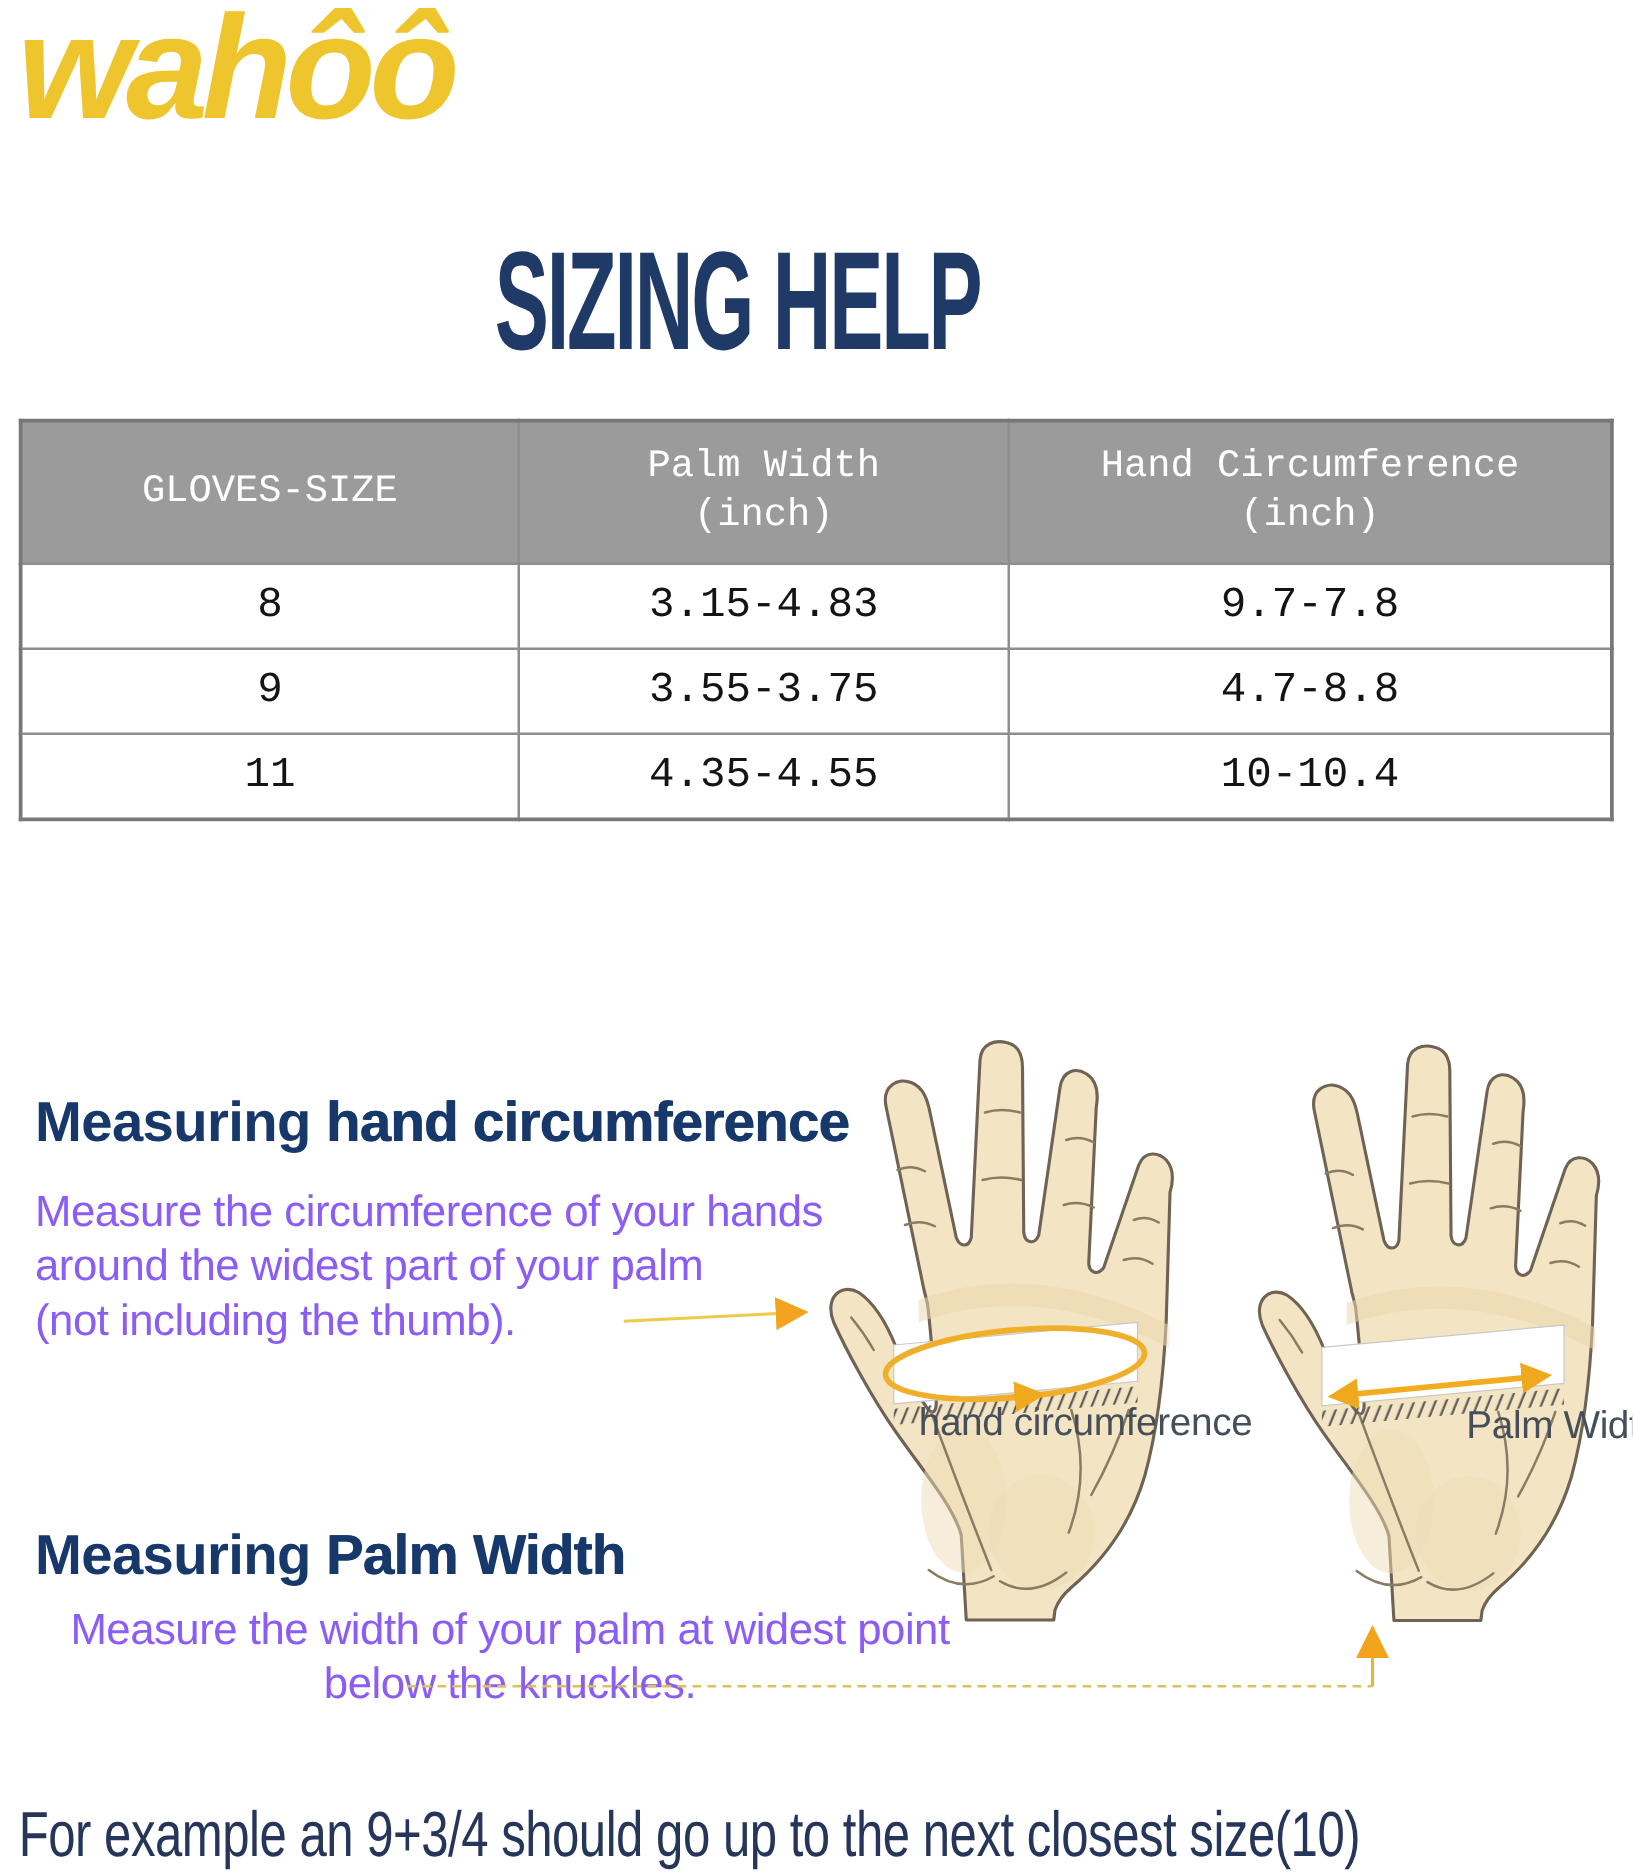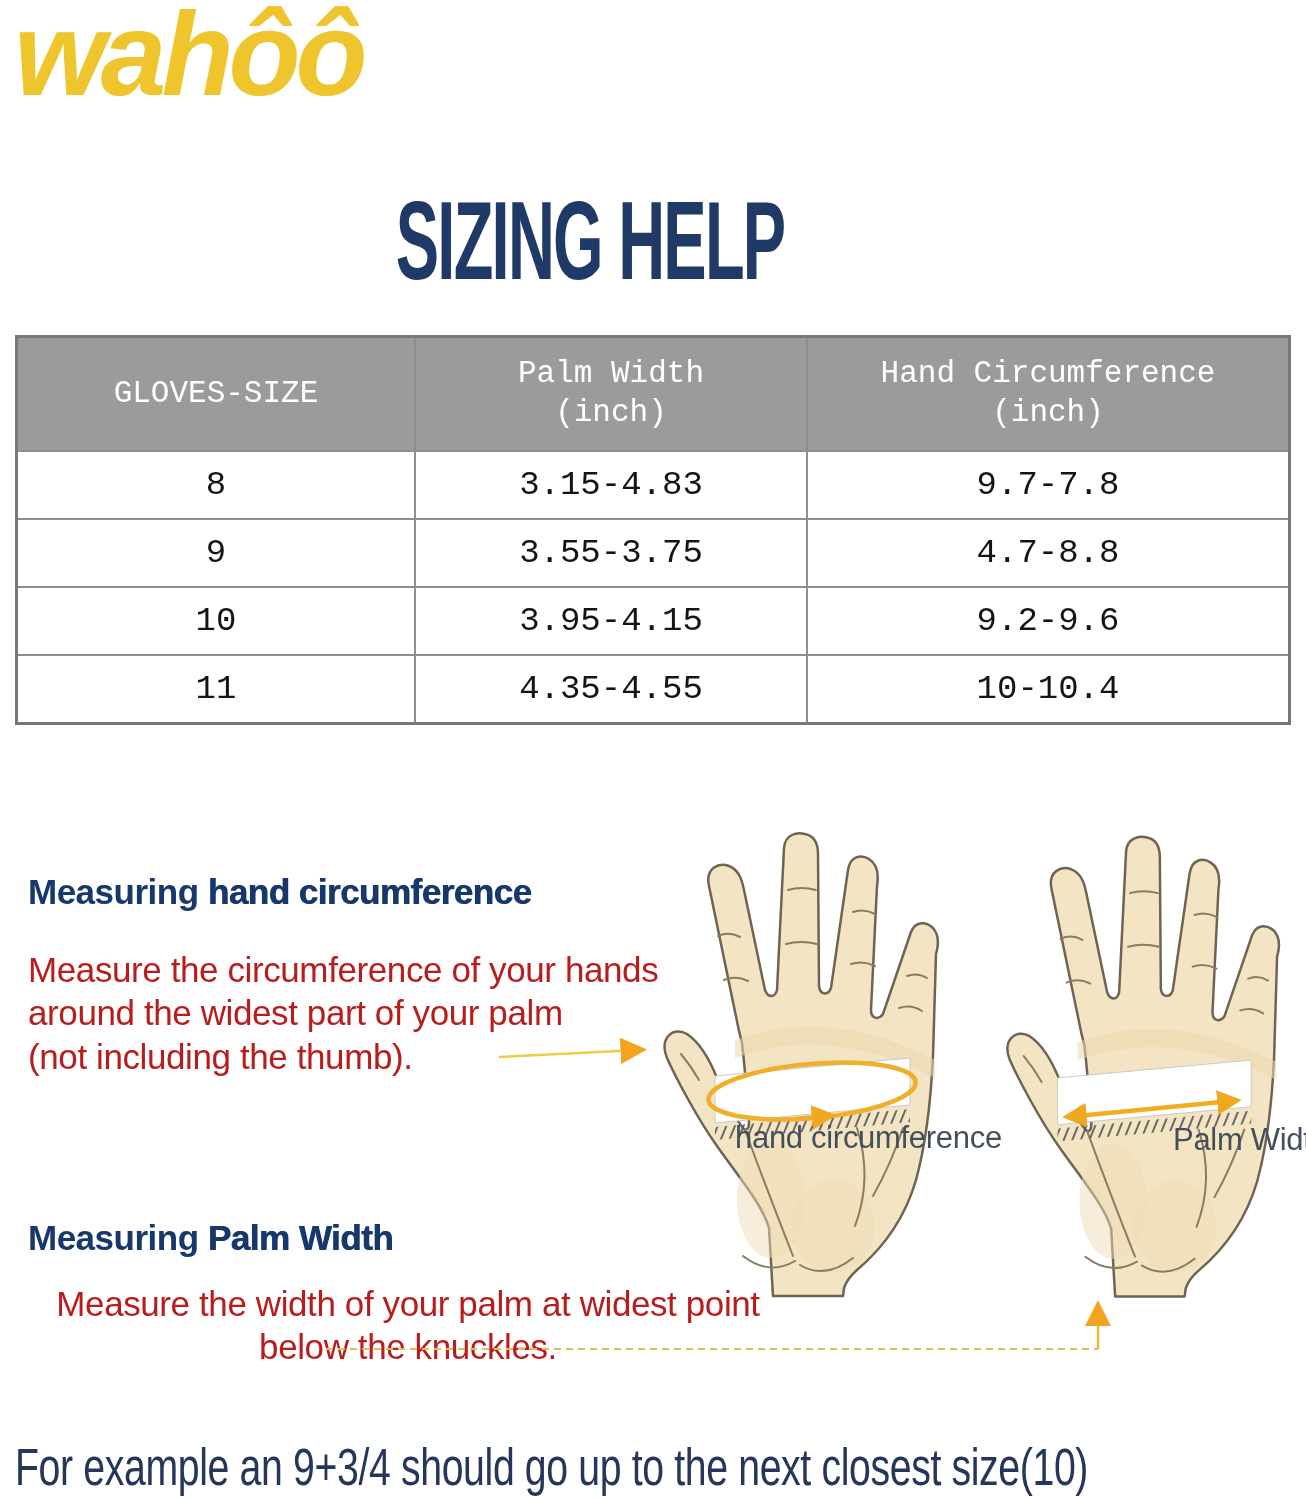--- a/index.html
+++ b/index.html
@@ -16,24 +16,24 @@
                letter-spacing:-3px;transform:scaleX(.58);transform-origin:center;white-space:nowrap;}
 
   
   table.size-table{position:absolute;left:15px;top:335px;width:1276px;border-collapse:collapse;
                    table-layout:fixed;border:3px solid #787878;font-family:Liberation Mono, monospace;}
   .size-table th{height:110px;background:#9B9B9B;color:#fff;font-weight:400;font-size:31px;
                  line-height:1.25;white-space:pre-line;border:2px solid #8E8E8E;text-align:center;}
   .size-table td{height:64px;text-align:center;font-size:34px;color:#141414;border:2px solid #8E8E8E;}
 
   
-  .sec-heading{position:absolute;left:28px;font-size:35px;color:#16386B;letter-spacing:-.5px;white-space:nowrap;}
+  .sec-heading{position:absolute;left:28px;font-size:45px;color:#16386B;letter-spacing:-.5px;white-space:nowrap;}
   .sec-heading .pre{font-weight:700;}
   .sec-heading .strong{font-weight:700;text-shadow:.7px 0 0 currentColor;}
-  .sec-body{position:absolute;left:28px;font-size:35px;line-height:1.24;color:#b91c1c;
+  .sec-body{position:absolute;left:28px;font-size:35px;line-height:1.24;color:#8b5cf6;
             letter-spacing:-.4px;white-space:pre-line;}
   #heading-circ{top:872px;}
   #body-circ{top:948px;width:680px;}
   #heading-palm{top:1218px;}
   #body-palm{top:1282px;width:760px;text-align:center;}
 
   .diagram-label{position:absolute;font-size:31px;color:#454F59;letter-spacing:-.3px;white-space:nowrap;}
   #label-circ{left:735px;top:1120px;}
   #label-palm{left:1173px;top:1122px;}
 
@@ -129,25 +129,20 @@
           <td>8</td>
           <td>3.15-4.83</td>
           <td>9.7-7.8</td>
         </tr>
         <tr>
           <td>9</td>
           <td>3.55-3.75</td>
           <td>4.7-8.8</td>
         </tr>
         <tr>
-          <td>10</td>
-          <td>3.95-4.15</td>
-          <td>9.2-9.6</td>
-        </tr>
-        <tr>
           <td>11</td>
           <td>4.35-4.55</td>
           <td>10-10.4</td>
         </tr>
       </tbody>
   </table>
 
   <div class="sec-heading" id="heading-circ">
     <span class="pre">Measuring </span><span class="strong">hand circumference</span>
   </div>

